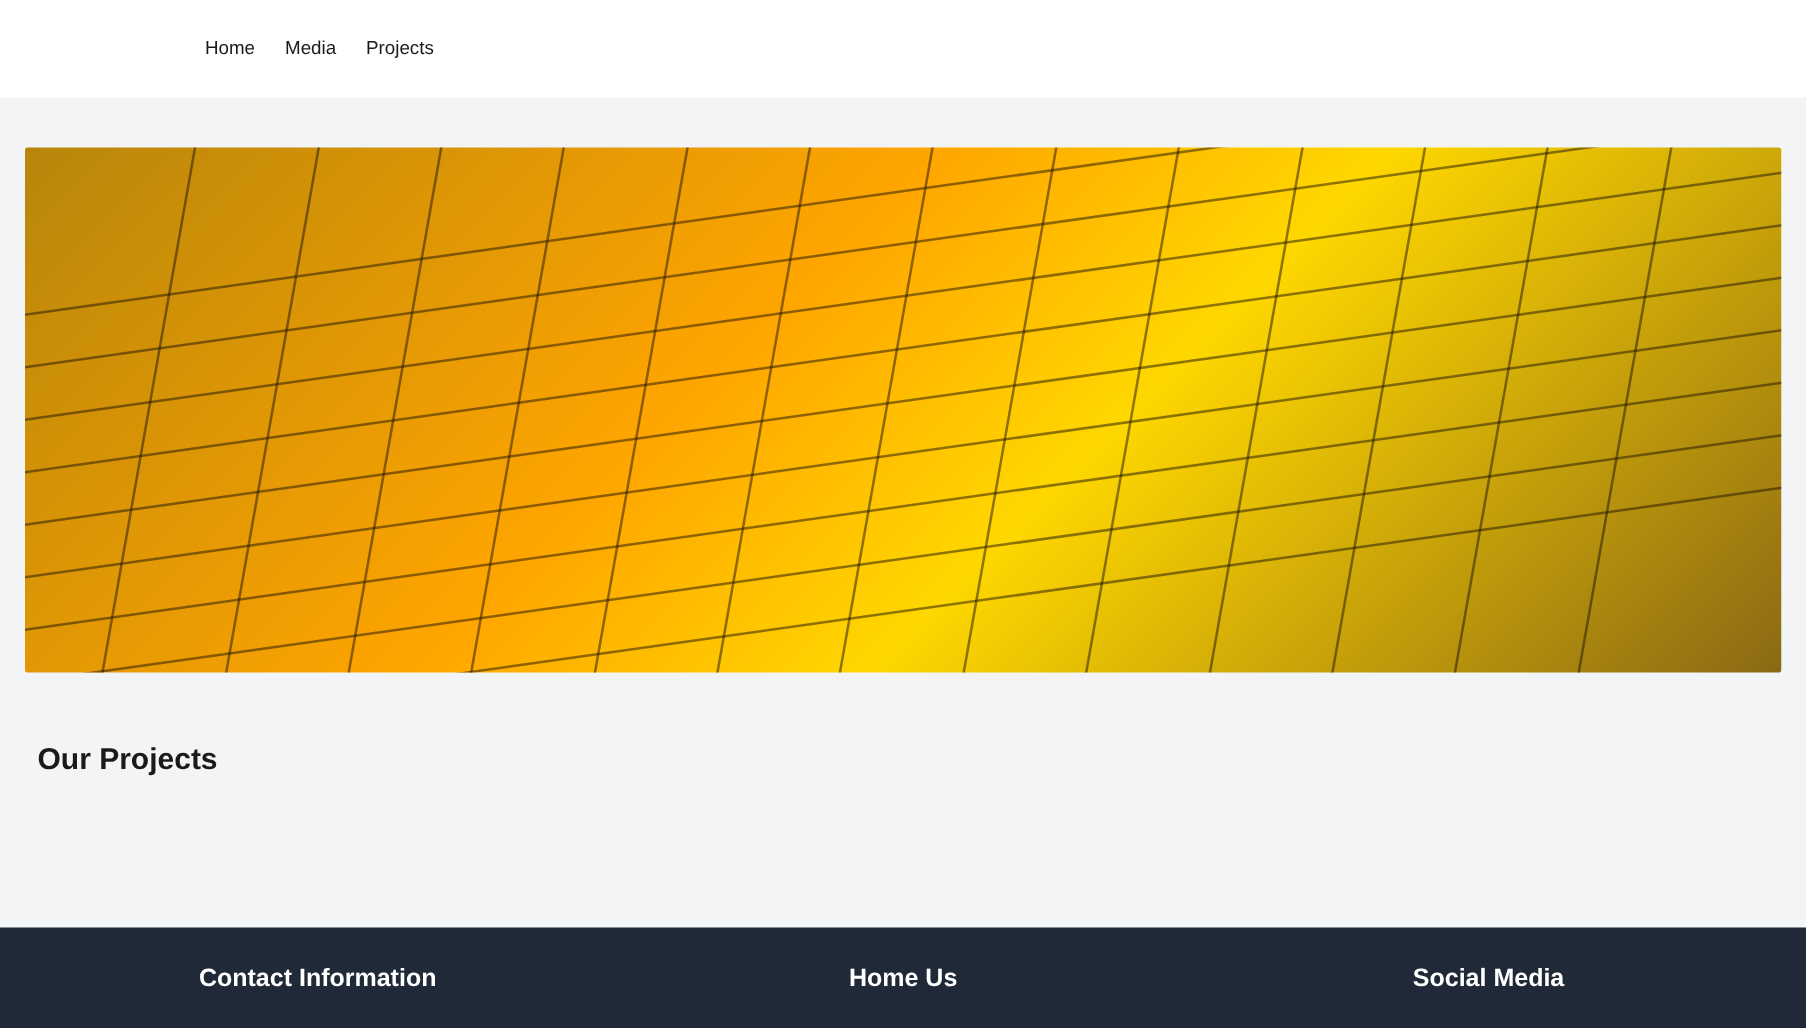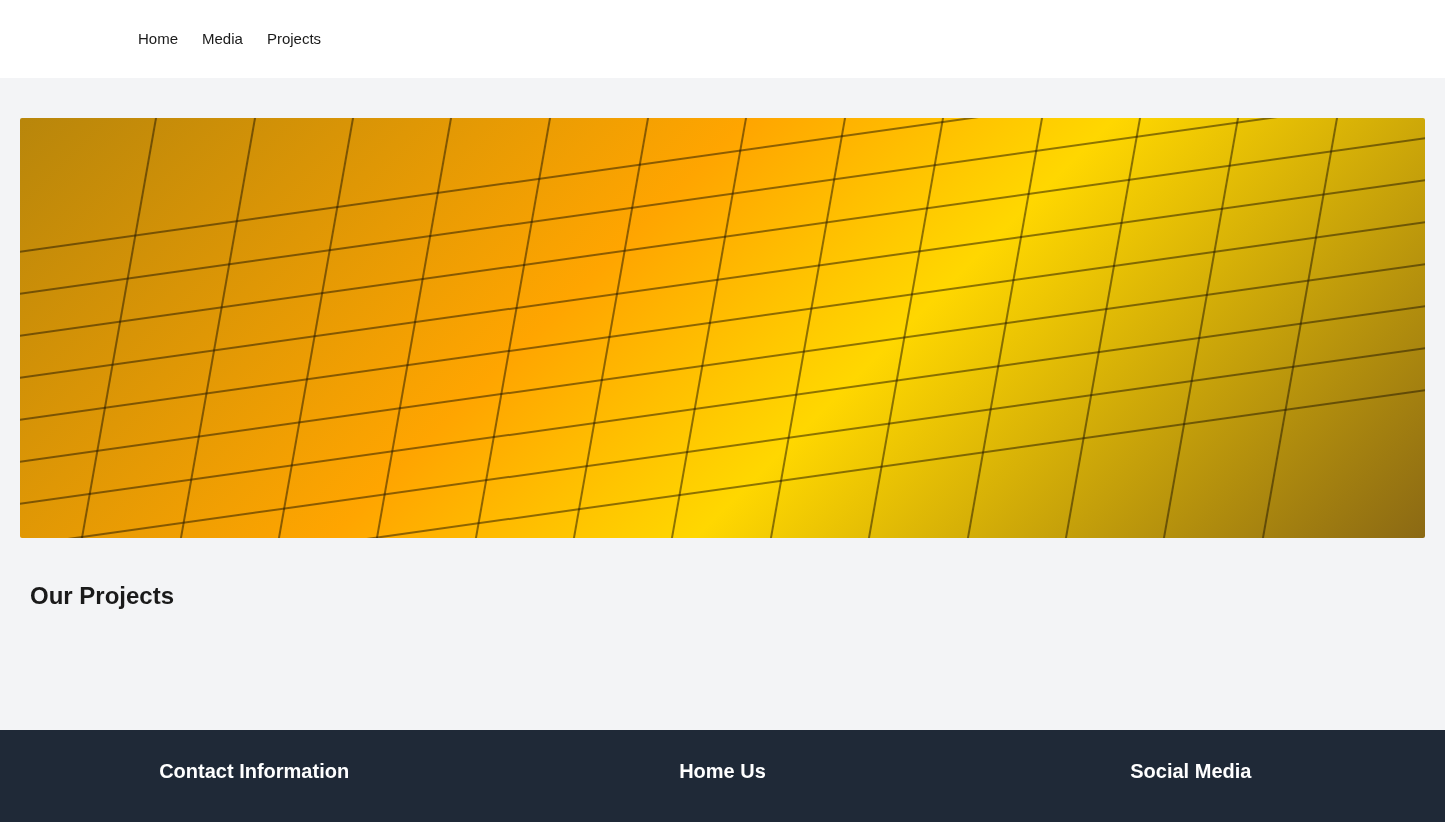--- a/index.html
+++ b/index.html
@@ -1,21 +1,21 @@
 <!DOCTYPE html>
 <html><head>
   <meta charset="utf-8">
   <style>
     * { margin: 0; padding: 0; box-sizing: border-box; }
     body { font-family: Arial, sans-serif; background-color: #f3f4f6; }
 
     
     header {
       background-color: #ffffff;
-      padding: 20px 18px;
+      padding: 20px 44px;
     }
     nav {
       display: flex;
       align-items: center;
       padding: 10px 0;
     }
     nav ul {
       list-style: none;
       display: flex;
       gap: 24px;
@@ -58,21 +58,21 @@
     .grid-line-v {
       position: absolute;
       top: 0; bottom: 0;
       width: 2px;
       background: rgba(30, 20, 0, 0.5);
       transform-origin: center;
     }
 
     
     .projects-section {
-      margin-top: 44px;
+      margin-top: 56px;
       padding: 0 10px;
     }
     .projects-section h2 {
       font-size: 24px;
       font-weight: bold;
       color: #1a1a1a;
     }
 
     
     footer {

